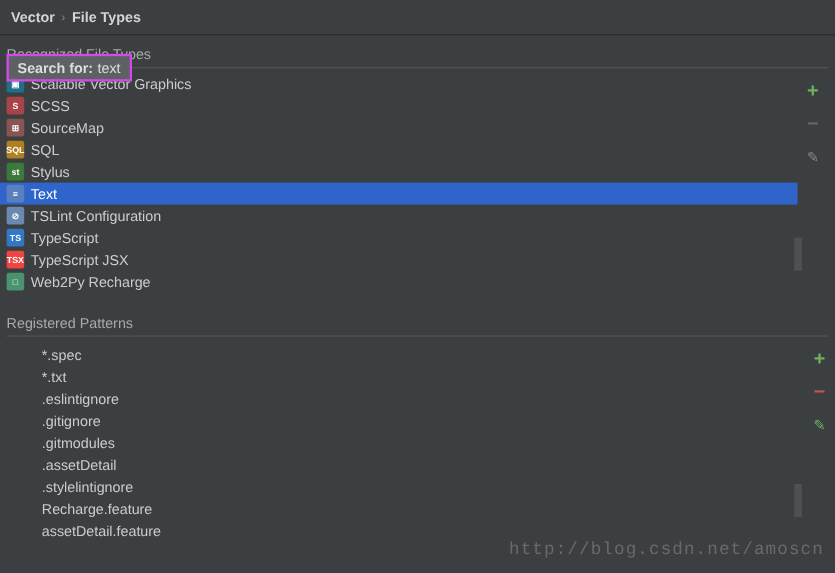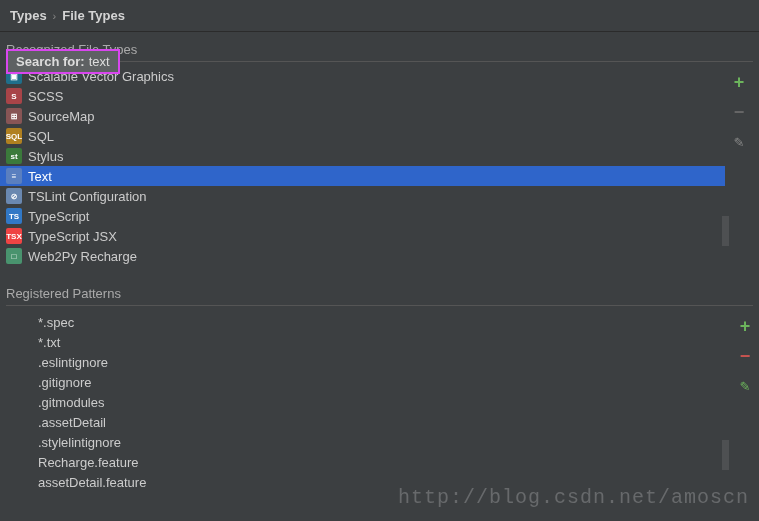--- a/index.html
+++ b/index.html
@@ -128,21 +128,21 @@
     .patterns-list .pitem.highlighted {
       outline: 1px solid #c73e3e;
       outline-offset: -1px;
     }
 
     .watermark {
       position: absolute;
       bottom: 12px;
       right: 10px;
       color: #7a7c7e;
-      font-size: 20px;
+      font-size: 16px;
       font-family: "Courier New", monospace;
       opacity: 0.7;
       letter-spacing: 1px;
     }
 
     
     .ic-svg { background:#1f6f8b; color:#fff;}
     .ic-scss { background:#a84448; color:#fff;}
     .ic-map { background:#855; color:#fff;}
     .ic-sql { background:#b08020; color:#fff;}
@@ -153,21 +153,21 @@
     .ic-tsx { background:#ef4444; color:#fff;}
     .ic-web2py { background:#49936e; color:#fff;}
 
     .upper-block { height: 200px; position: relative; }
     .lower-block { position: relative; padding-left: 28px; }
   </style>
 </head>
 <body>
 
 <div class="breadcrumb">
-  <span class="primary">Types</span>
+  <span class="primary">Vector</span>
   <span class="sep">›</span>
   <span class="secondary">File Types</span>
 </div>
 
 <div class="section-header">
   <span>Recognized File Types</span>
 </div>
 <div class="section-divider"></div>
 
 <div class="search-tooltip">

